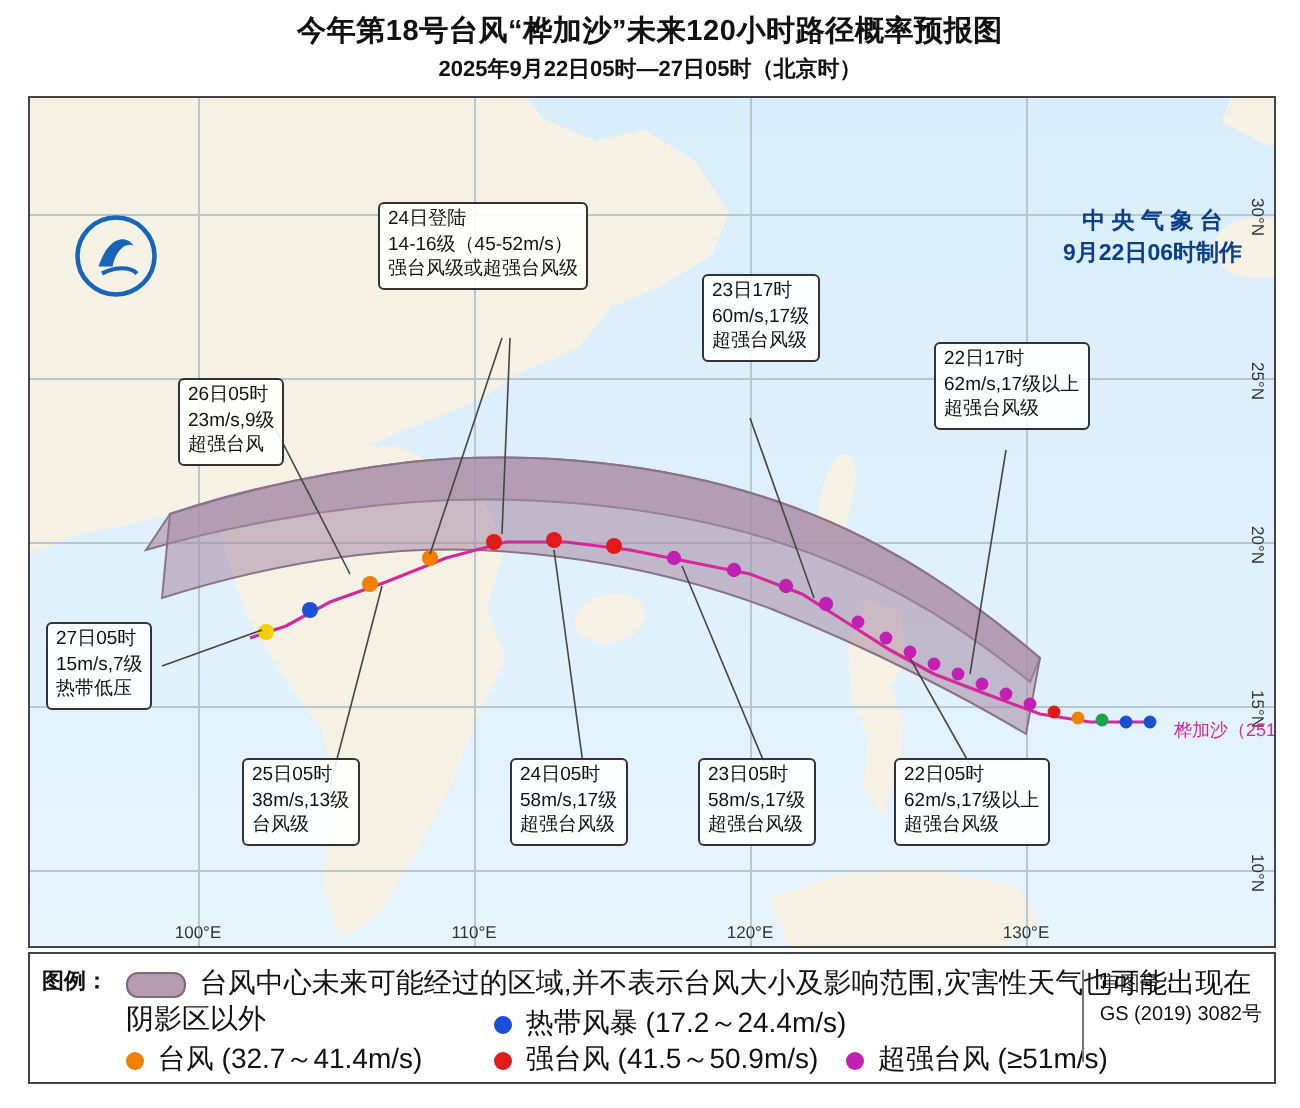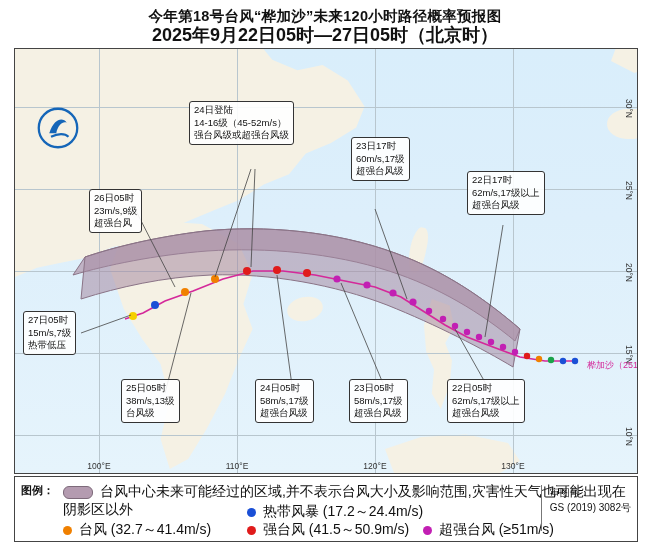--- a/index.html
+++ b/index.html
@@ -9,21 +9,21 @@
     font-family:"Liberation Sans","DejaVu Sans",sans-serif;
     position:relative;
     overflow:hidden;
   }
   
   #title-block{
     position:absolute;left:0;top:6px;width:650px;text-align:center;
     color:#111;
   }
   #title-block .t1{font-size:14.5px;font-weight:bold;letter-spacing:.3px;line-height:20px;}
-  #title-block .t2{font-size:18px;font-weight:bold;line-height:19px;}
+  #title-block .t2{font-size:11px;font-weight:bold;line-height:19px;}
 
   
   #map-frame{
     position:absolute;left:14px;top:48px;width:622px;height:424px;
     border:1px solid #444;
     background:#dff2fb;
     overflow:hidden;
   }
   
   #ocean{position:absolute;inset:0;background:
@@ -220,20 +220,24 @@
       <line x1="476" y1="344" x2="440" y2="280"></line>
     </g>
   </svg>
 
   <svg id="logo" viewBox="0 0 48 48">
     <circle cx="24" cy="24" r="22" fill="none" stroke="#1566b8" stroke-width="2.6"></circle>
     <path d="M14 30 C20 12 30 12 34 18 C30 16 24 20 22 30 Z" fill="#1566b8"></path>
     <path d="M16 34 C24 30 32 30 36 34" fill="none" stroke="#1566b8" stroke-width="2.4"></path>
   </svg>
 
+  <div id="agency">
+    <div>中 央 气 象 台</div>
+    <div>9月22日06时制作</div>
+  </div>
 
   <div class="callout" style="left:74px;top:140px">
     <span class="ln">26日05时</span>
     <span class="ln">23m/s,9级</span>
     <span class="ln">超强台风</span>
   </div>
 
   <div class="callout" style="left:174px;top:52px">
     <span class="ln">24日登陆</span>
     <span class="ln">14-16级（45-52m/s）</span>

